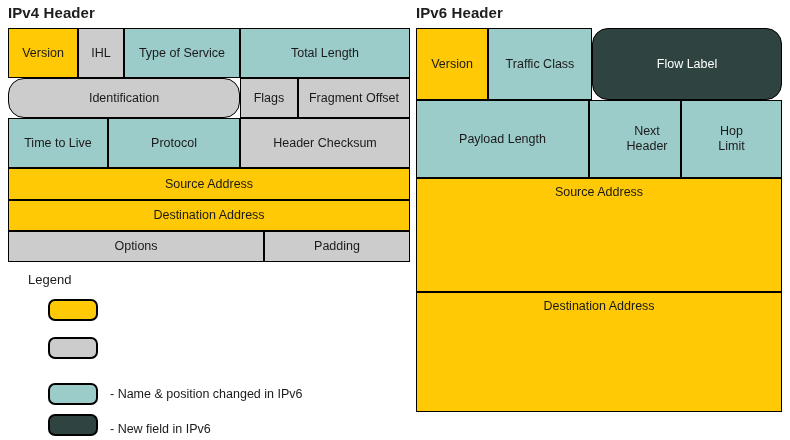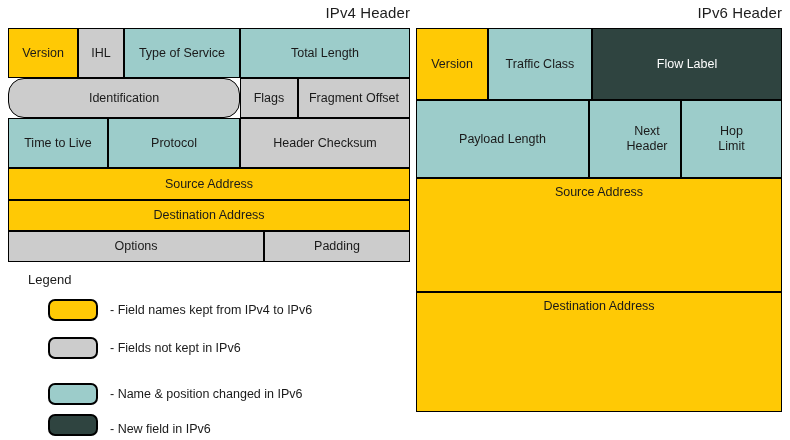--- a/index.html
+++ b/index.html
@@ -9,23 +9,23 @@
     font-family:"Liberation Sans", sans-serif;
     color:#1a1a1a;
     overflow:hidden;
     position:relative;
   }
   #stage{position:absolute;left:0;top:0;width:790px;height:440px;}
 
   .title{
     position:absolute;
     font-size:15px;
-    font-weight:400;
+    font-weight:700;
     color:#1d1d1d;
-    text-align:right;
+    text-align:left;
     white-space:nowrap;
     letter-spacing:0.1px;
   }
 
   .cell{
     position:absolute;
     box-sizing:border-box;
     border:1.5px solid #000;
     display:flex;
     align-items:center;
@@ -38,21 +38,21 @@
     white-space:pre-line;
   }
   .cell.top-label{
     align-items:flex-start;
     padding-top:6px;
   }
 
   .c-yellow{background:#FFC905;}
   .c-gray{background:#CCCCCC;}
   .c-teal{background:#9CCCCA;}
-  .c-dark{background:#2F4440;color:#ffffff;}
+  .c-dark{background:#2F4440;color:#ffffff;border-radius:16px;}
 
   
   .legend-wrap{position:absolute;left:20px;top:272px;width:380px;height:160px;}
   .legend-title{
     position:absolute;left:8px;top:0px;
     font-size:13px;color:#1a1a1a;
   }
   .legend-row{position:absolute;left:28px;height:24px;display:flex;align-items:center;}
   .swatch{
     width:50px;height:22px;
@@ -104,25 +104,23 @@
 Limit</div>
       <div class="cell c-yellow top-label" style="left: 416px; top: 178px; width: 366px; height: 114px;">Source Address</div>
       <div class="cell c-yellow top-label" style="left: 416px; top: 292px; width: 366px; height: 120px;">Destination Address</div>
     </div>
 
   <div class="legend-wrap">
     <div class="legend-title">Legend</div>
     <div id="legend-rows">
         <div class="legend-row" style="top: 26px;">
           <div class="swatch c-yellow"></div>
-          <div class="legend-text">- Field names kept from IPv4 to IPv6</div>
         </div>
         <div class="legend-row" style="top: 64px;">
           <div class="swatch c-gray"></div>
-          <div class="legend-text">- Fields not kept in IPv6</div>
         </div>
         <div class="legend-row" style="top: 102px; margin-top: 8px;">
           <div class="swatch c-teal"></div>
           <div class="legend-text">- Name &amp; position changed in IPv6</div>
         </div>
         <div class="legend-row" style="top: 140px; align-items: flex-end;">
           <div class="swatch c-dark"></div>
           <div class="legend-text">- New field in IPv6</div>
         </div>
       </div>

